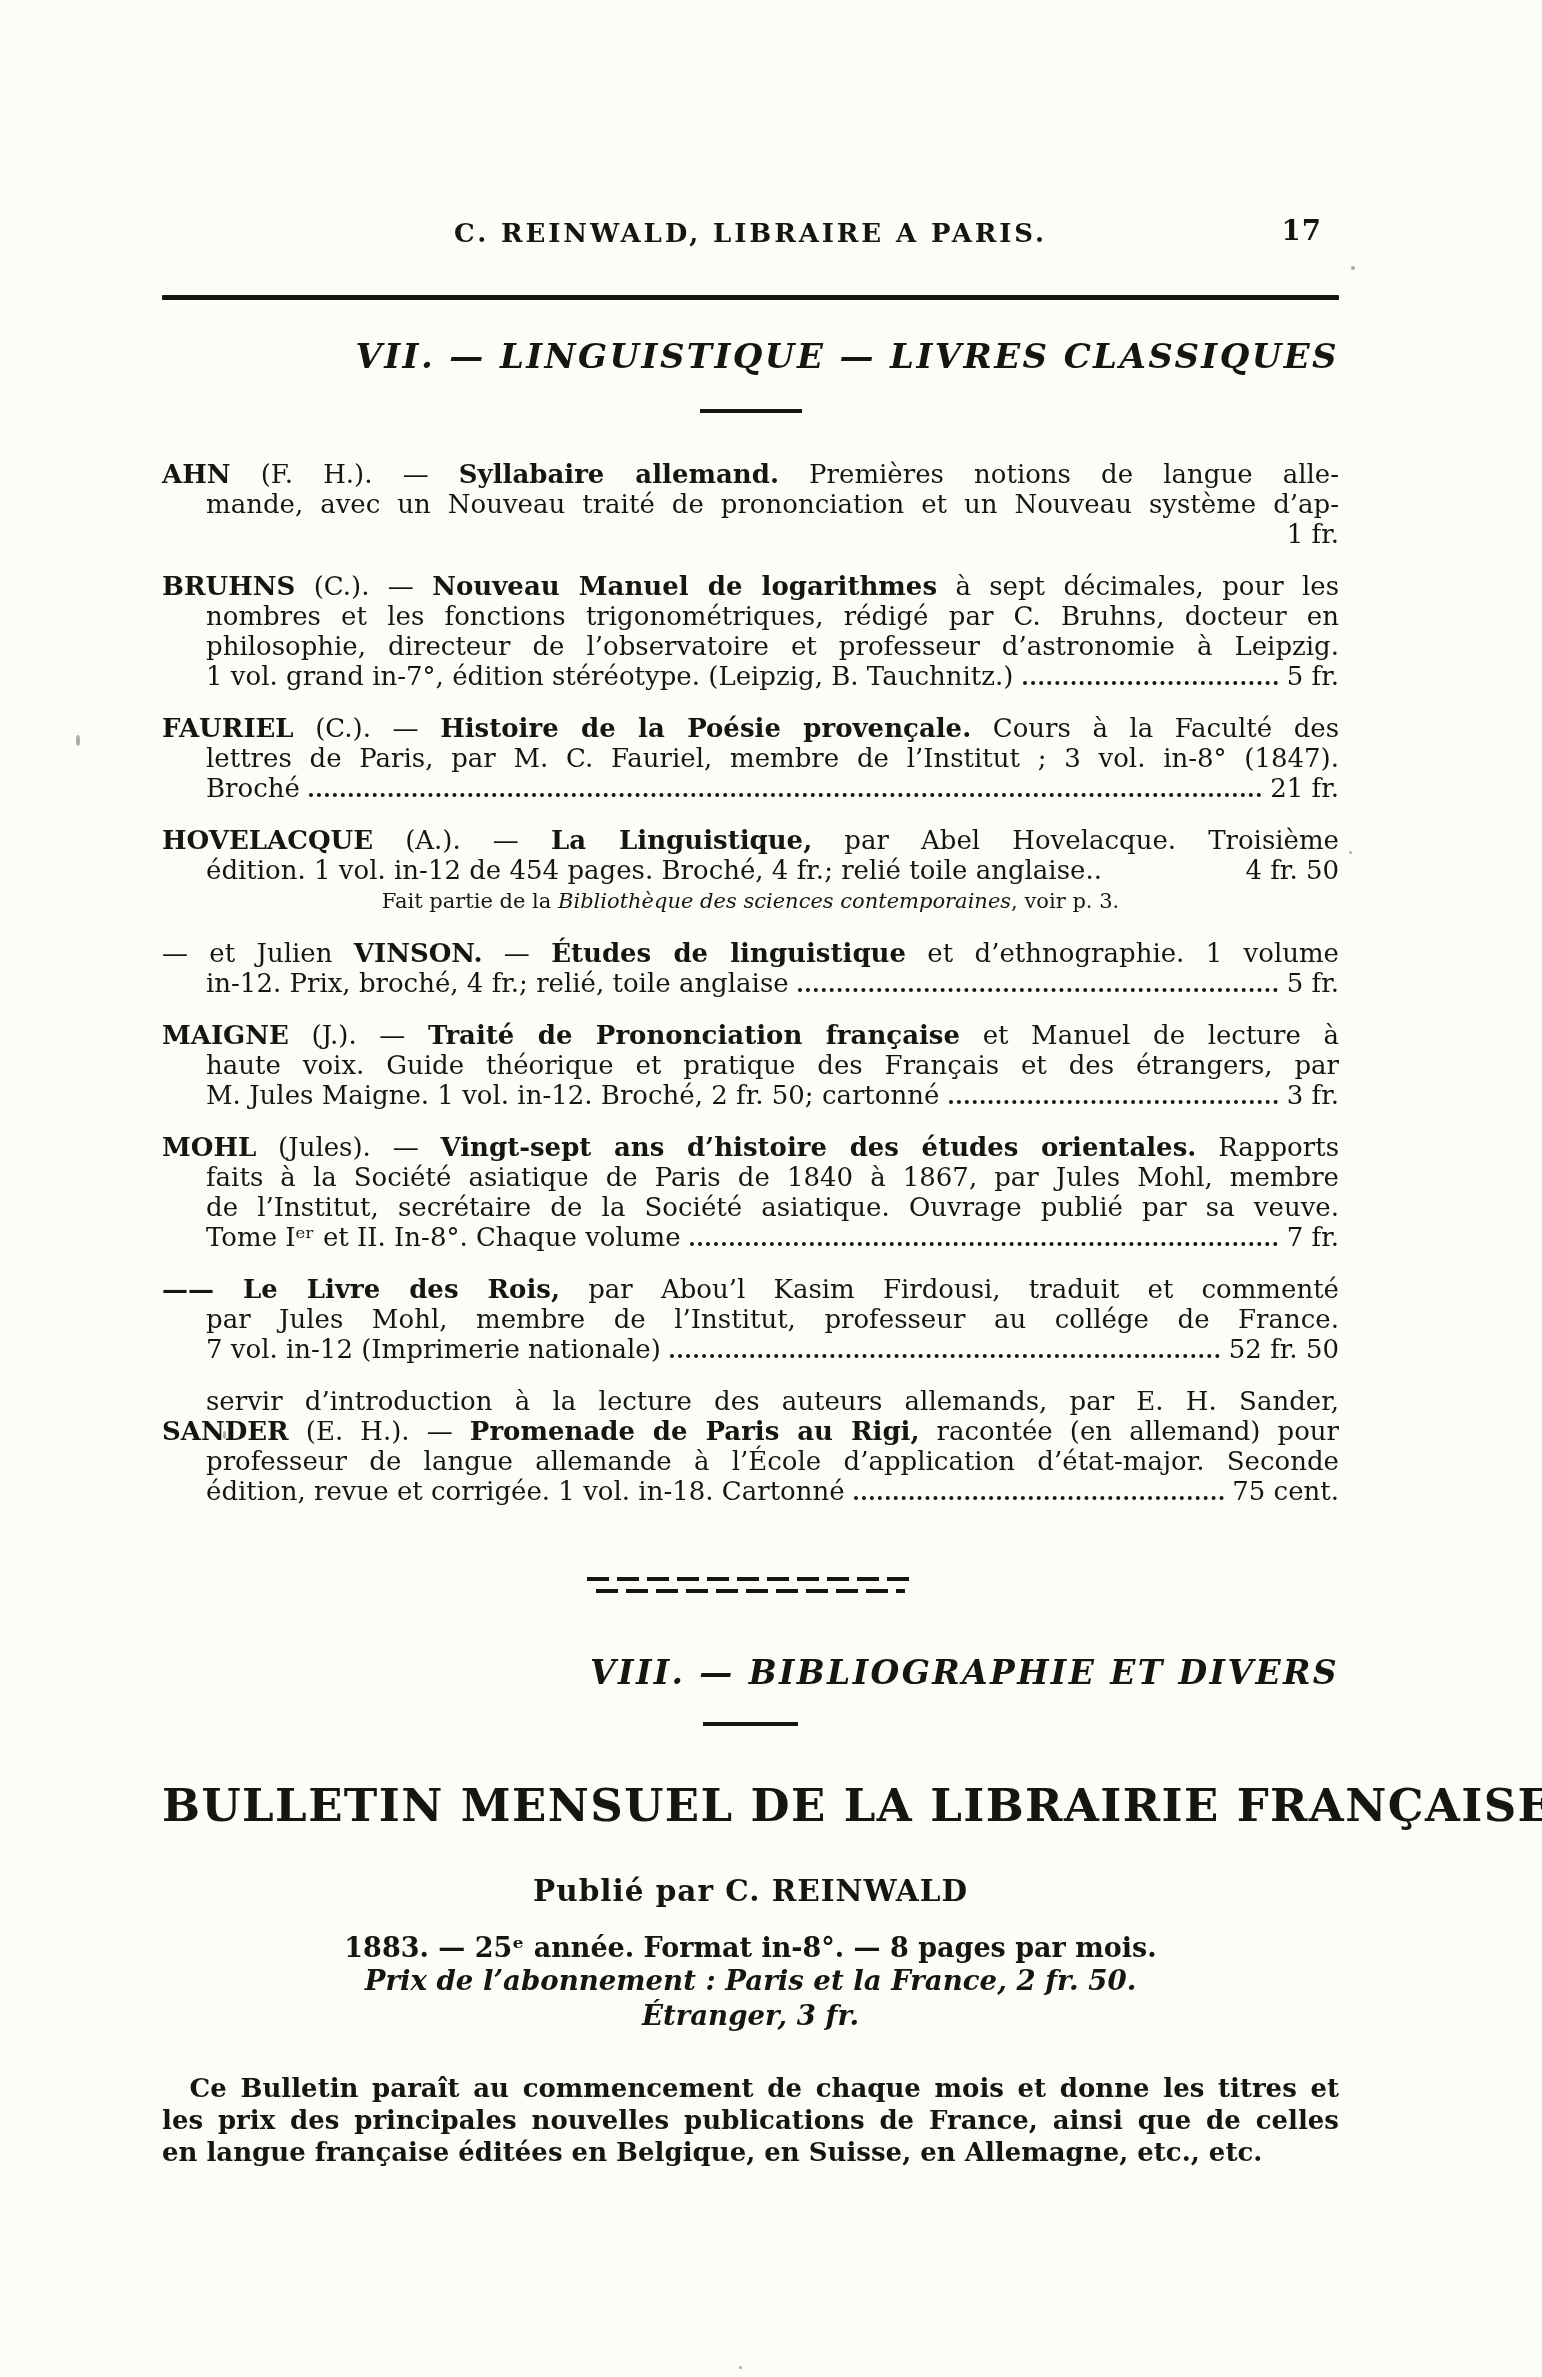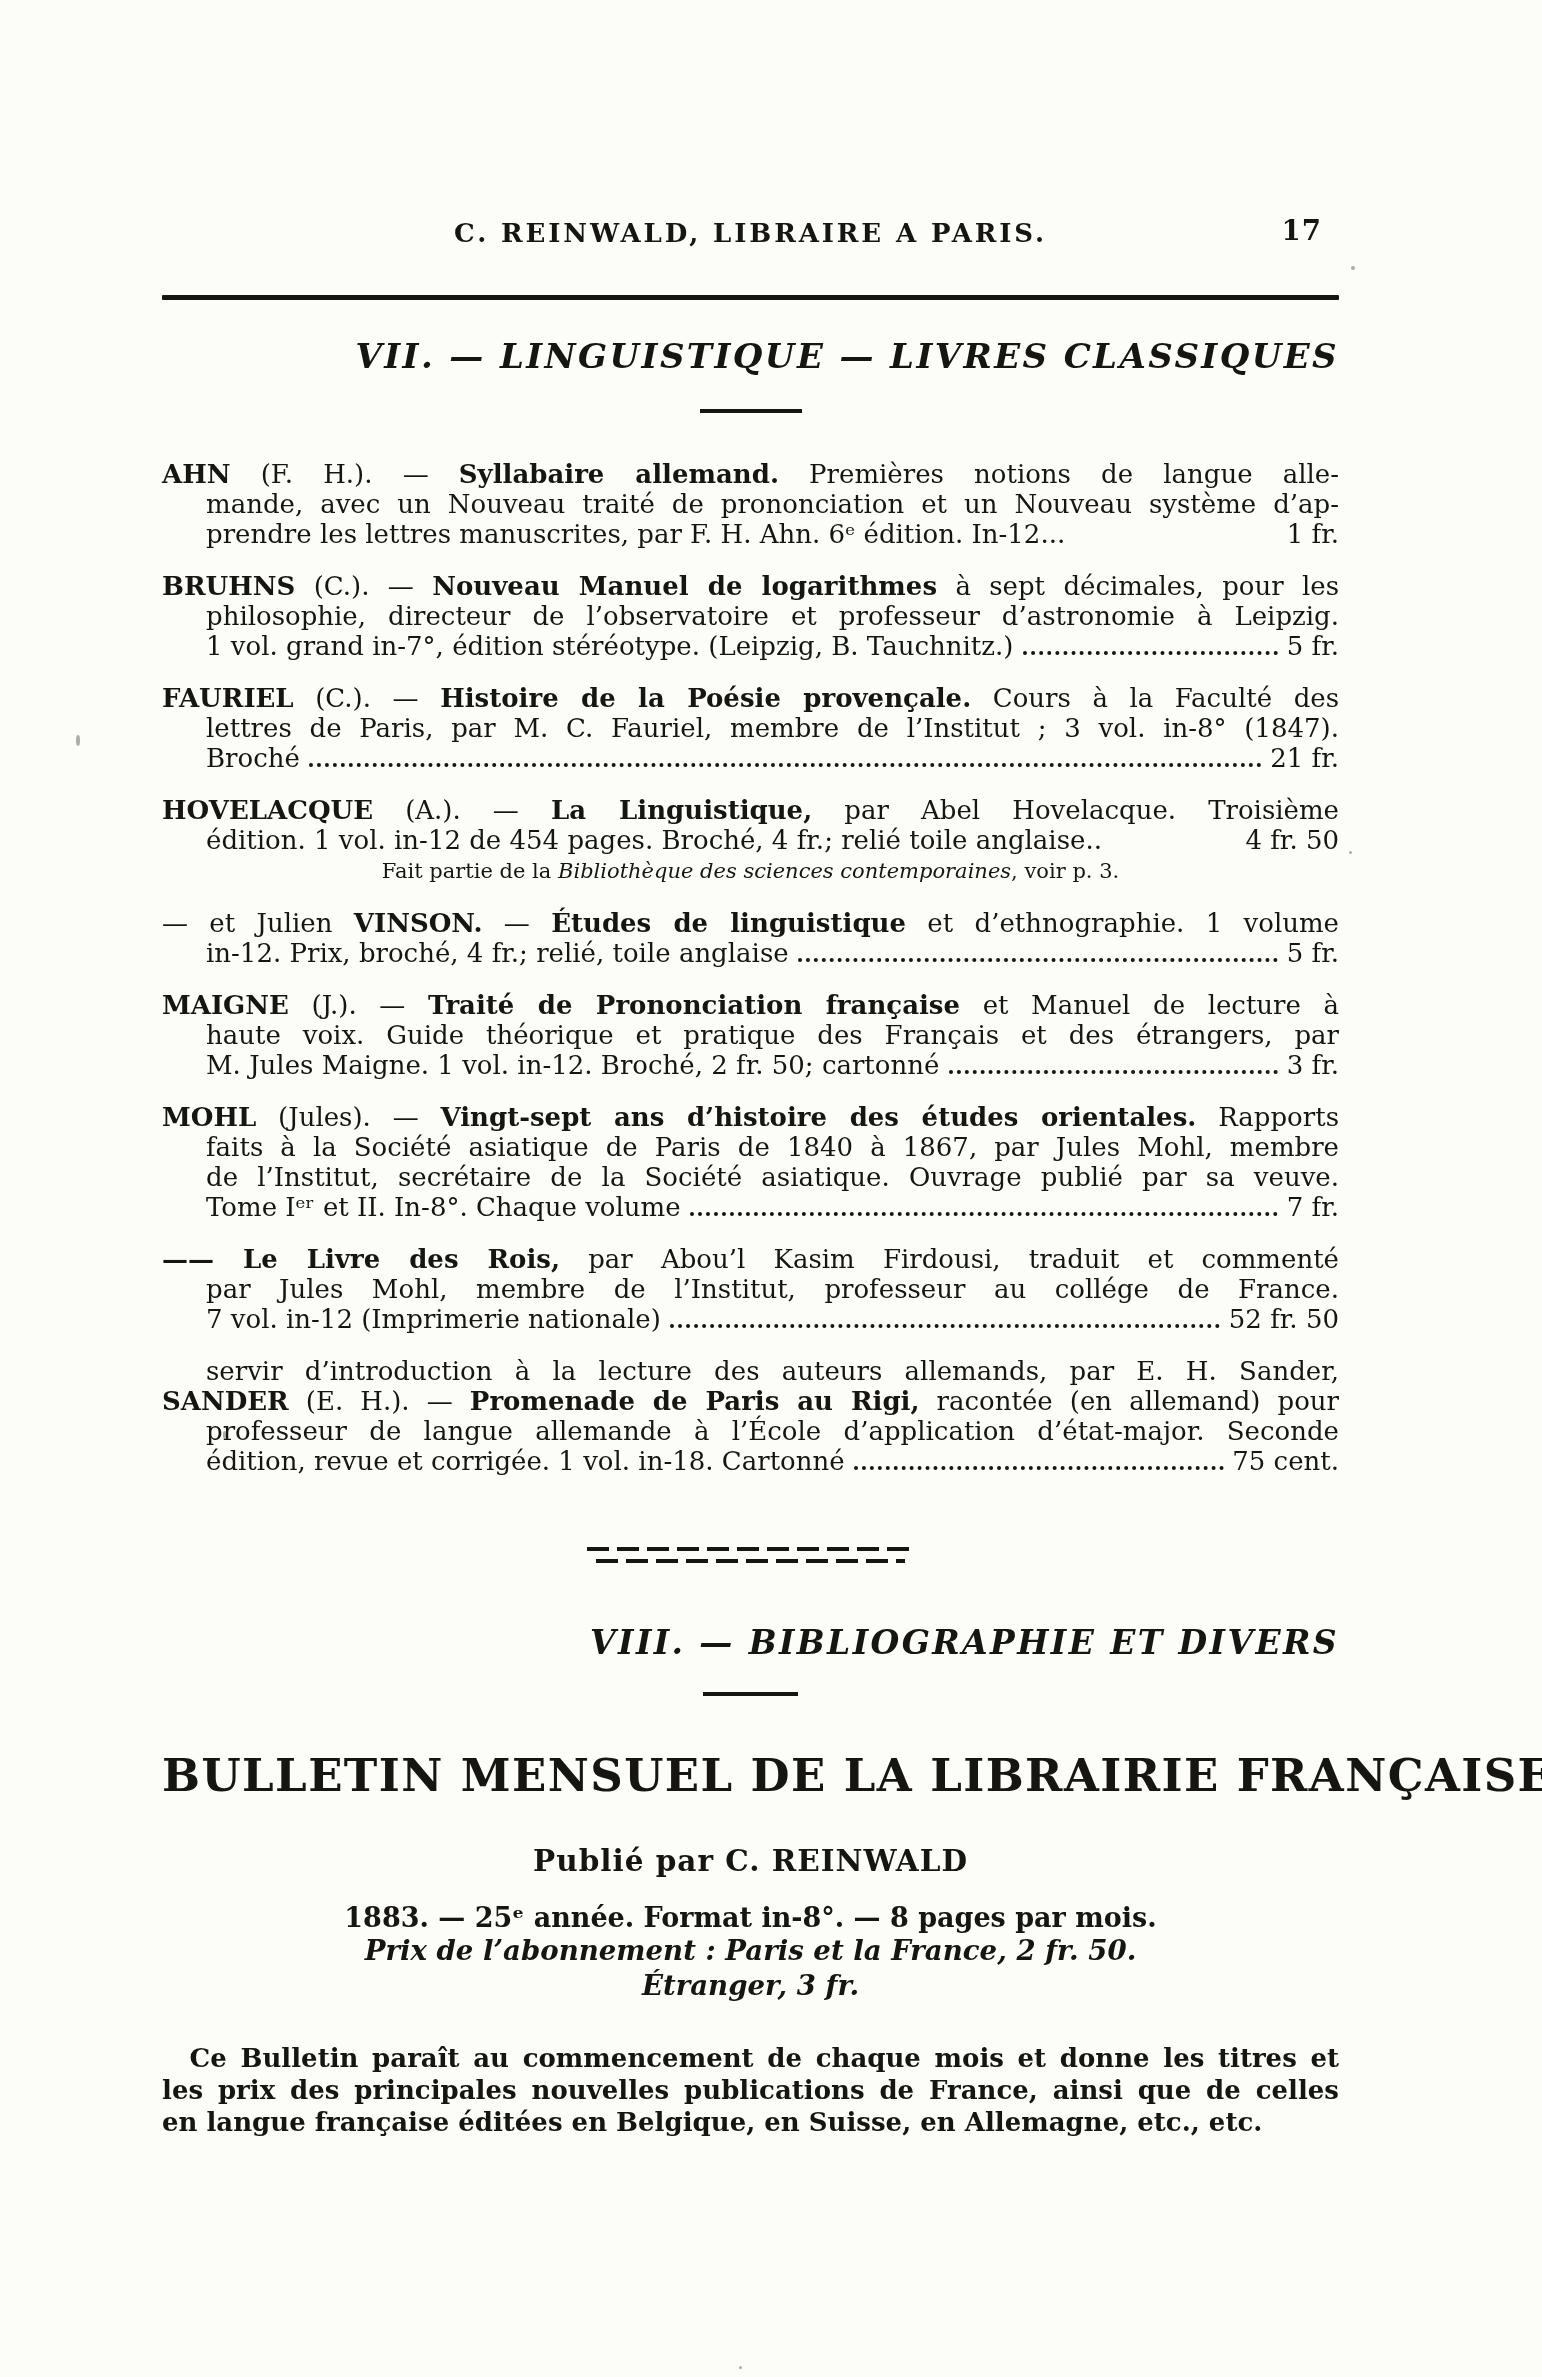--- a/index.html
+++ b/index.html
@@ -115,27 +115,27 @@
     <div class="headrule"></div>
 
     <div class="sec-heading">VII. — LINGUISTIQUE — LIVRES CLASSIQUES</div>
     <div class="short-rule"></div>
 
     <div class="entries">
         <div class="entry">
           <div class="line"><span class="txt"><span class="sg-b">AHN</span><span class="sg-r"> (F. H.). — </span><span class="sg-b">Syllabaire allemand.</span><span class="sg-r"> Premières notions de langue alle-</span></span></div>
           <div class="line ind"><span class="txt"><span class="sg-r">mande, avec un Nouveau traité de prononciation et un Nouveau système d’ap-</span></span></div>
           <div class="line ind priced">
-            <span class="txt"><span class="sg-r">prendre les lettres manuscrites, par F. H. Ahn. 6ᵉ édition. In-12...</span></span>
             <span class="fill"></span>
             <span class="price">1 fr.</span>
           </div>
         </div>
         <div class="entry">
           <div class="line"><span class="txt"><span class="sg-b">BRUHNS</span><span class="sg-r"> (C.). — </span><span class="sg-b">Nouveau Manuel de logarithmes</span><span class="sg-r"> à sept décimales, pour les</span></span></div>
+          <div class="line ind"><span class="txt"><span class="sg-r">nombres et les fonctions trigonométriques, rédigé par C. Bruhns, docteur en</span></span></div>
           <div class="line ind"><span class="txt"><span class="sg-r">philosophie, directeur de l’observatoire et professeur d’astronomie à Leipzig.</span></span></div>
           <div class="line ind priced">
             <span class="txt"><span class="sg-r">1 vol. grand in-7°, édition stéréotype. (Leipzig, B. Tauchnitz.)</span></span>
             <span class="fill dots"></span>
             <span class="price">5 fr.</span>
           </div>
         </div>
         <div class="entry">
           <div class="line"><span class="txt"><span class="sg-b">FAURIEL</span><span class="sg-r"> (C.). — </span><span class="sg-b">Histoire de la Poésie provençale.</span><span class="sg-r"> Cours à la Faculté des</span></span></div>
           <div class="line ind"><span class="txt"><span class="sg-r">lettres de Paris, par M. C. Fauriel, membre de l’Institut ; 3 vol. in-8° (1847).</span></span></div>

